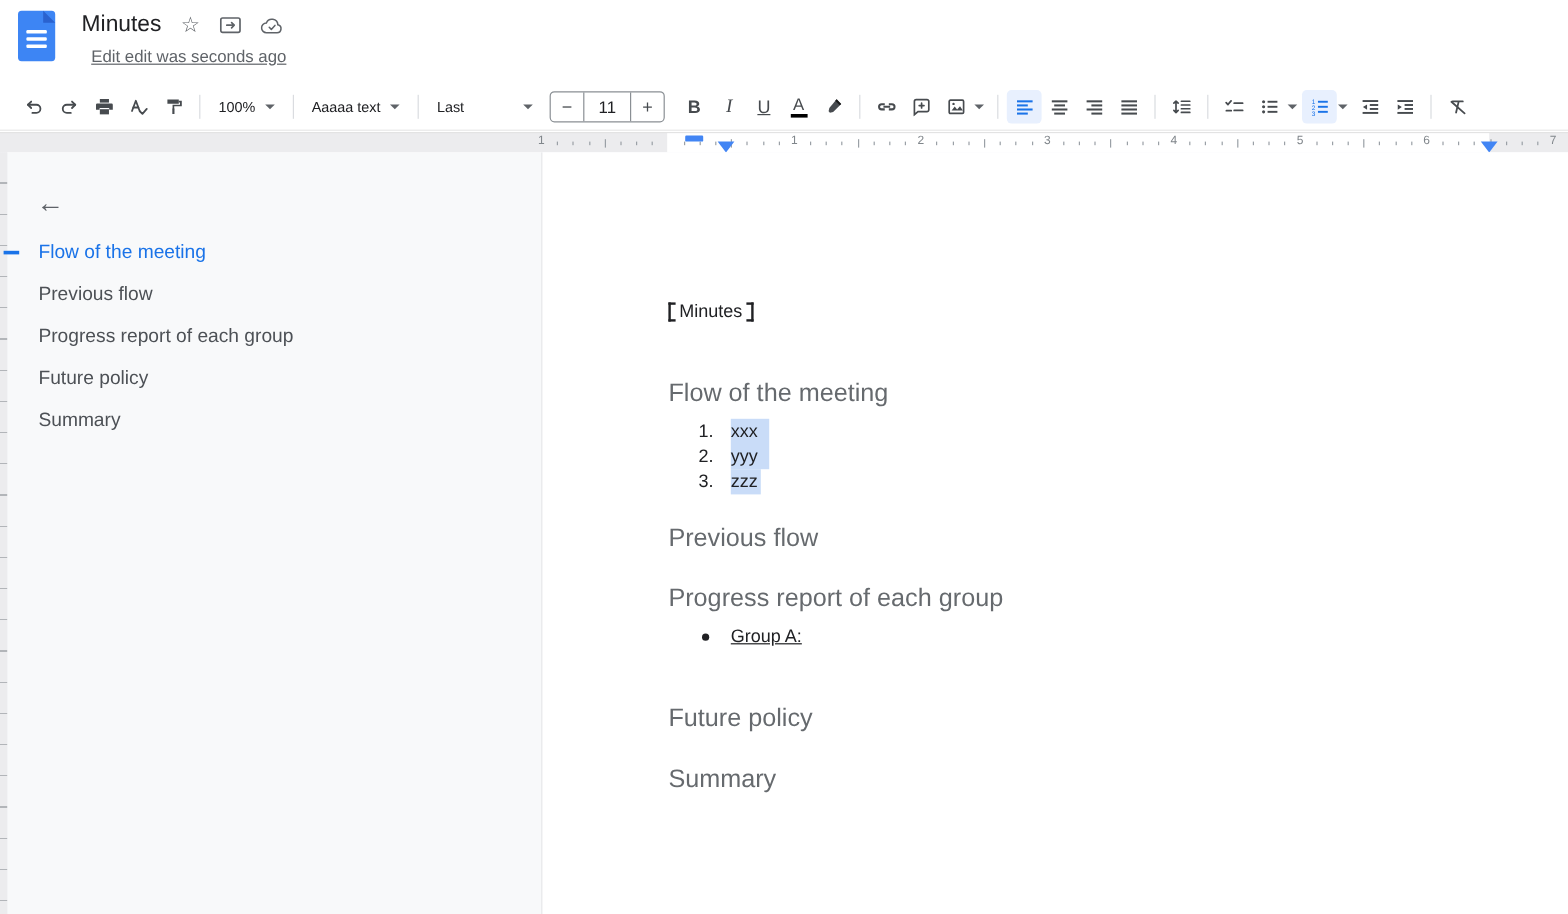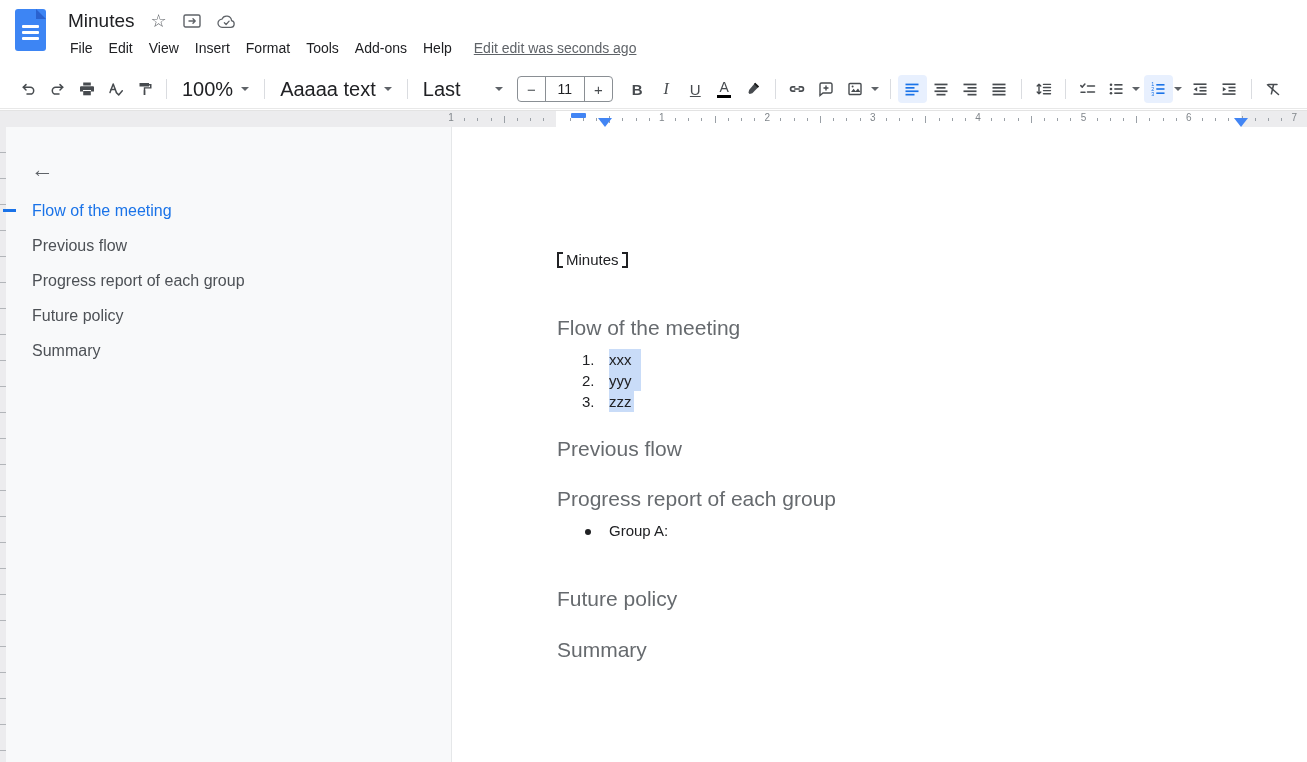--- a/index.html
+++ b/index.html
@@ -25,21 +25,21 @@
   
   .toolbar { position:absolute; top:70px; left:0; width:100%; height:39px;
     background:#fff; display:flex; align-items:center; padding-left:14px;
     border-bottom:1px solid #e8e8e8; }
   .tbtn { width:29px; height:28px; display:flex; align-items:center; justify-content:center;
     border-radius:4px; color:#474b4f; flex:none; cursor:pointer; }
   .tbtn.active { background:#e8f0fe; color:#1a73e8; }
   .tbtn svg { display:block; }
   .sep { width:1px; height:20px; background:#dadce0; margin:0 7px; flex:none; }
   .ddbtn { display:flex; align-items:center; padding:0 8px; height:28px; border-radius:4px;
-    font-size:20px; color:#202124; flex:none; cursor:pointer; }
+    font-size:12px; color:#202124; flex:none; cursor:pointer; }
   .caret { width:0; height:0; border-left:4px solid transparent; border-right:4px solid transparent;
     border-top:4px solid #5f6368; margin-left:8px; flex:none; }
   .mini-caret { width:0; height:0; border-left:4px solid transparent; border-right:4px solid transparent;
     border-top:4px solid #5f6368; margin:0 4px 0 1px; flex:none; cursor:pointer; }
   .fontsize-box { display:flex; align-items:center; height:26px; border:1px solid #8a8f94;
     border-radius:4px; margin:0 10px 0 6px; flex:none; }
   .fs-btn { width:27px; height:100%; display:flex; align-items:center; justify-content:center;
     font-size:15px; color:#474b4f; cursor:pointer; }
   .fs-val { width:40px; height:100%; display:flex; align-items:center; justify-content:center;
     font-size:14px; border-left:1px solid #8a8f94; border-right:1px solid #8a8f94; cursor:text; }
@@ -92,21 +92,21 @@
   .numlist { margin-top:10px; }
   .numrow { display:flex; line-height:21px; padding-left:25px; }
   .numrow .num { width:27px; flex:none; }
   .sel { background:#c9dcf8; }
   .sel.ext { padding-right:9px;text-align:right; }
   .sel.ext2 { padding-right:2px; }
   .h-prev { margin-top:26px; }
   .h-prog { margin-top:28px; }
   .bullist { margin-top:10px; }
   .bulrow { display:flex; line-height:21px; align-items:baseline; }
-  .bulrow.lvl1 { padding-left:28px; }
+  .bulrow.lvl1 { padding-left:28px;text-decoration:underline; }
   .bulrow.lvl1 .mk { width:24px; flex:none; }
   .bulrow.lvl2 { padding-left:82px; }
   .bulrow.lvl2 .mk { width:23px; flex:none; }
   .dot { display:inline-block; width:6px; height:6px; border-radius:50%; background:#202124; vertical-align:1px; }
   .ring { display:inline-block; width:6px; height:6px; border-radius:50%; border:1.2px solid #202124; vertical-align:1px; }
   .h-fut { margin-top:47px; }
   .h-sum { margin-top:29px; }
 </style>
 </head>
 <body>
@@ -132,21 +132,20 @@
       </svg>
     </span>
     <span class="tb-ic">
       <svg width="19" height="15" viewBox="0 0 24 18" fill="none" stroke="currentColor" stroke-width="1.6">
         <path d="M6.5 16.3h11a4.2 4.2 0 0 0 .9-8.3A6.3 6.3 0 0 0 6.3 6 5 5 0 0 0 6.5 16.3z"></path>
         <path d="m9.3 10.6 2.2 2.2 3.8-4.2" stroke-linecap="round" stroke-linejoin="round"></path>
       </svg>
     </span>
   </div>
   <div class="menu-row">
-    <span id="menu-items"><span class="menu-item">File</span><span class="menu-item">Edit</span><span class="menu-item">View</span><span class="menu-item">Insert</span><span class="menu-item">Format</span><span class="menu-item">Tools</span><span class="menu-item">Add-ons</span><span class="menu-item">Help</span></span>
     <span class="last-edit">Edit edit was seconds ago</span>
   </div>
 </div>
 
 <div class="toolbar">
   <div class="tbtn">
     <svg width="17" height="16" viewBox="0 0 16 16" fill="none" stroke="currentColor" stroke-width="1.5" stroke-linecap="round" stroke-linejoin="round">
       <path d="M5.5 3.6 2.8 6.3l2.7 2.7"></path>
         <path d="M2.8 6.3h7a3.4 3.4 0 0 1 0 6.8H6.5"></path>
     </svg>

